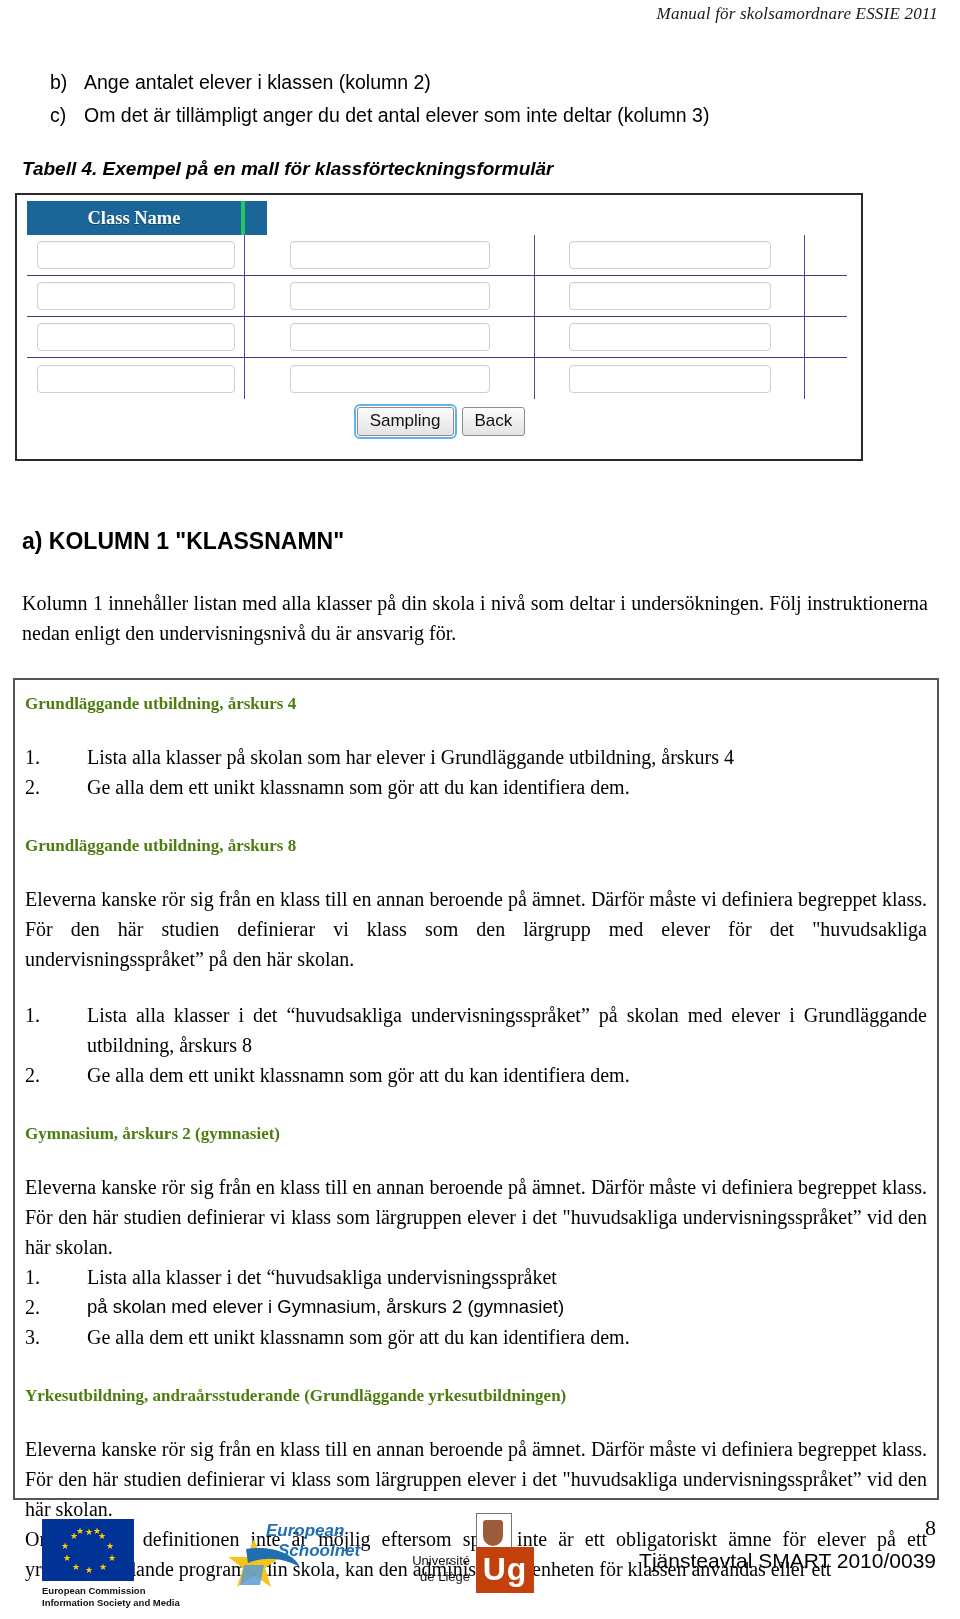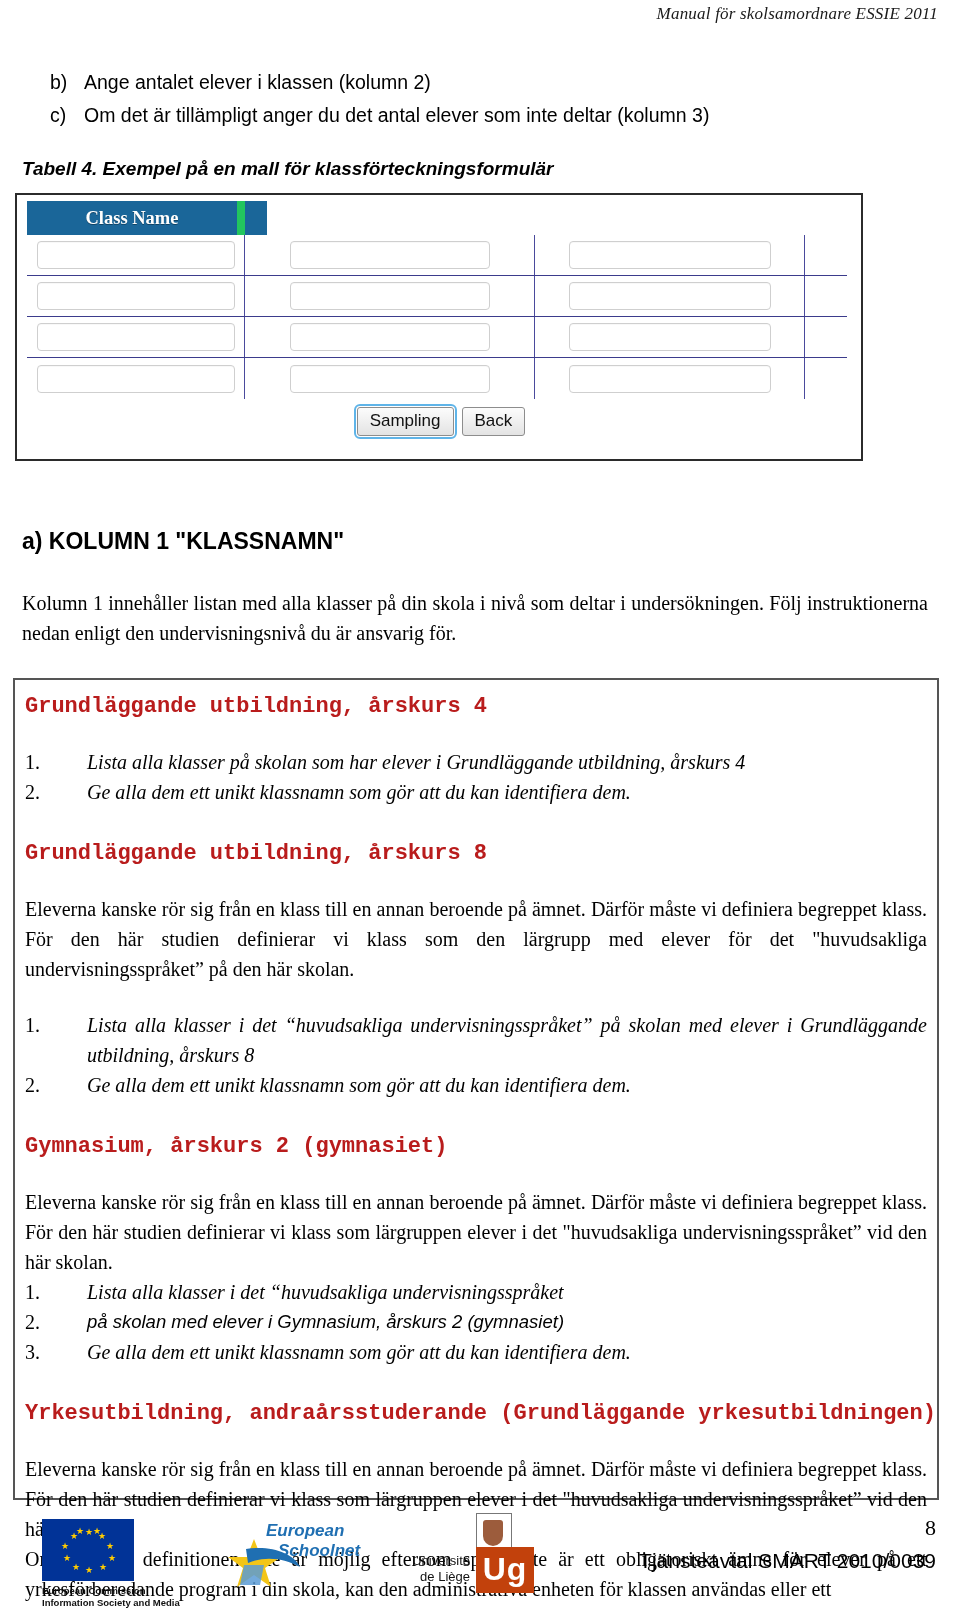--- a/index.html
+++ b/index.html
@@ -87,21 +87,21 @@
   .form-head .hc {
     background: #1a6699;
     color: #ffffff;
     font-family: "Liberation Serif", serif;
     font-weight: bold;
     font-size: 18.5px;
     display: flex;
     align-items: center;
     justify-content: center;
     box-sizing: border-box;
-    border-right: 8px solid #22c55e;
+    border-right: 4px solid #22c55e;
     text-shadow: 0 1px 0 rgba(0,0,0,0.35);
     white-space: nowrap;
   }
   .hc.c1 { width: 218px; }
   .hc.c2 { width: 290px; }
   .hc.c3 { width: 270px; }
   .hc.c4 { width: 22px; border-right: none; }
 
   .form-rows { position: relative; }
   .form-row {
@@ -189,44 +189,44 @@
     position: absolute;
     top: 678px;
     left: 13px;
     width: 926px;
     height: 822px;
     border: 2px solid #555555;
     box-sizing: border-box;
     padding: 14px 10px 0 10px;
   }
   .lvl-heading {
-    font-family: Liberation Mono, monospace;
+    font-family: Liberation Serif, serif;
     font-weight: bold;
-    font-size: 22px;
-    color: #b91c1c;
+    font-size: 17px;
+    color: #4d7c0f;
     margin: 0 0 2px 0;
     white-space: nowrap;
   }
   .body-para {
     font-family: "Liberation Serif", serif;
     font-size: 20px;
     line-height: 30px;
     text-align: justify;
     margin: 0;
   }
   .numlist { margin: 0; }
   .numlist .row {
     display: flex;
     align-items: flex-start;
     font-family: "Liberation Serif", serif;
     font-size: 20px;
     line-height: 30px;
   }
   .numlist .marker { width: 62px; flex: 0 0 62px; }
-  .numlist .txt { flex: 1 1 auto; text-align: justify; font-style: italic; }
+  .numlist .txt { flex: 1 1 auto; text-align: justify; }
   .numlist .txt.sans {
     font-family: "Liberation Sans", sans-serif;
     font-size: 18.5px;
   }
   .gap-m { height: 26px; }
   .gap-l { height: 34px; }
 
   
   .footer {
     position: absolute;

